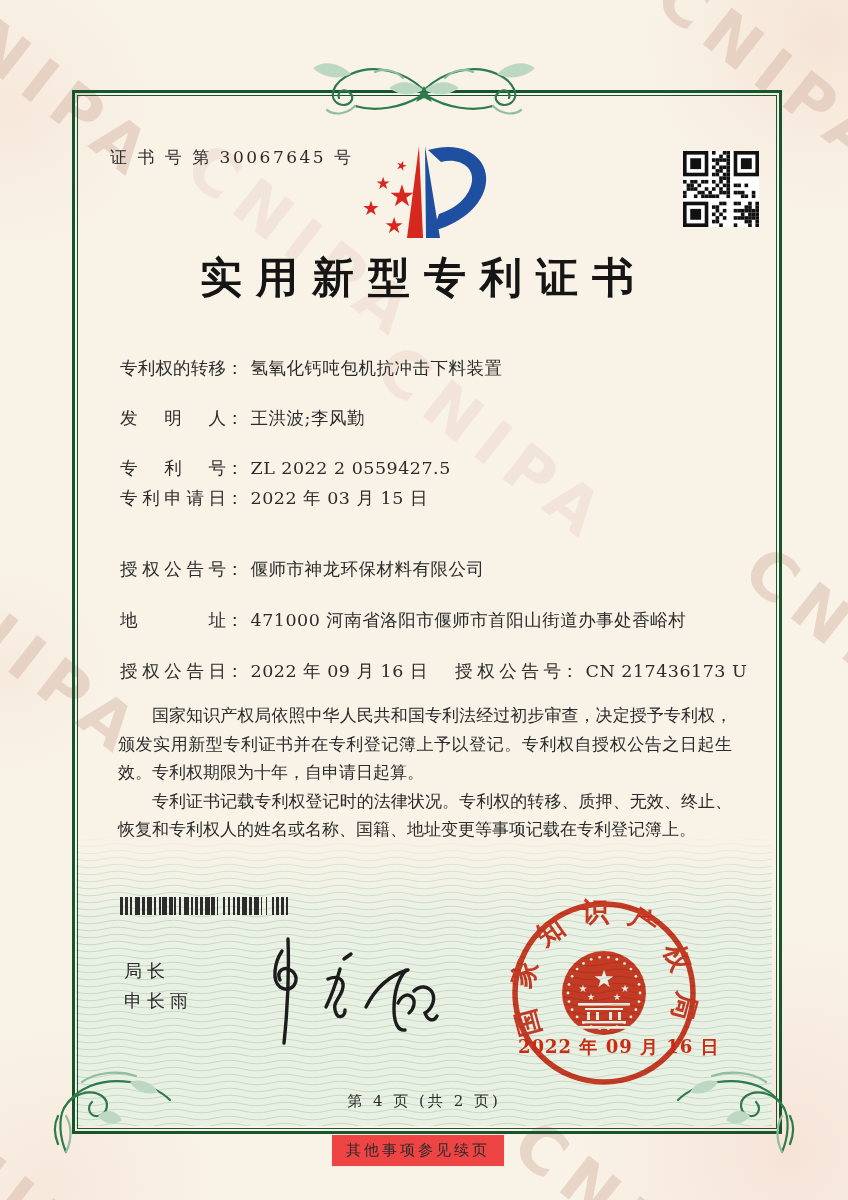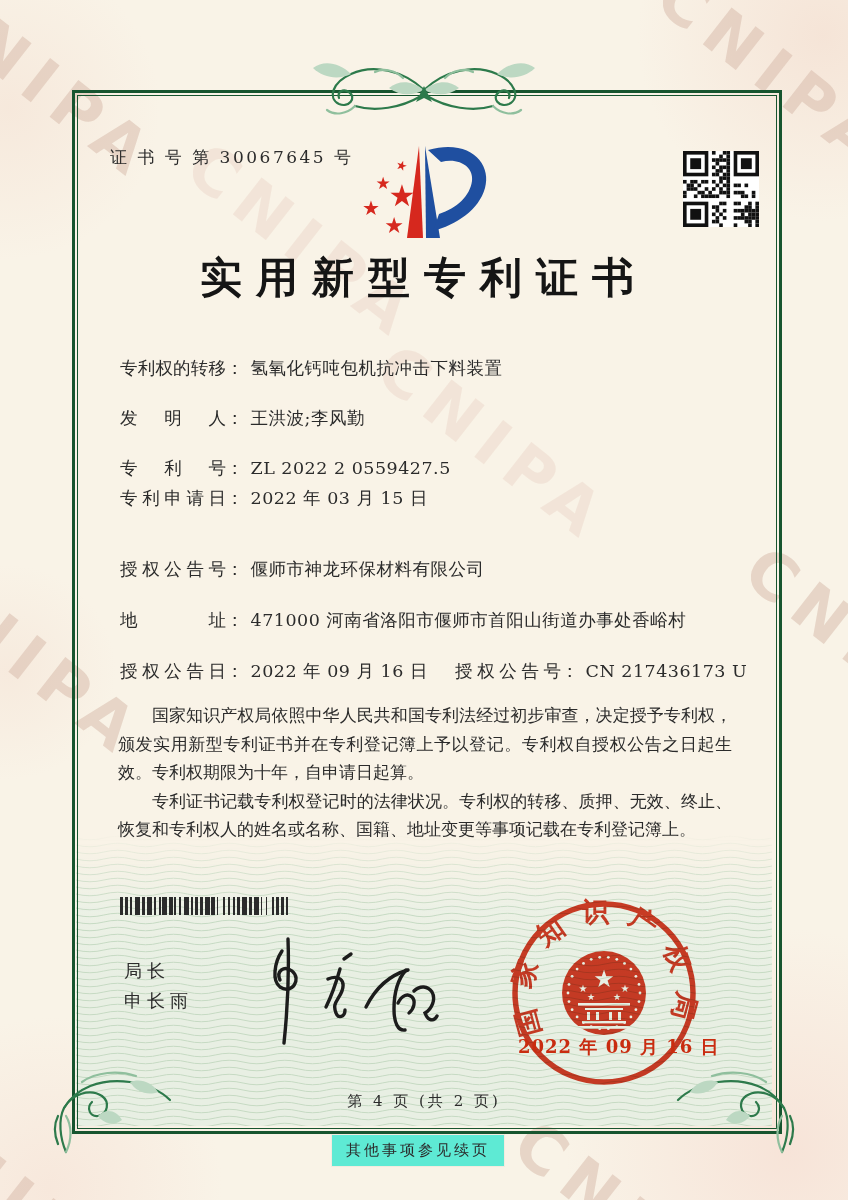--- a/index.html
+++ b/index.html
@@ -42,21 +42,21 @@
   .grant2{position:absolute;left:335px;top:0}
   .paras{position:absolute;left:118px;top:701px;width:614px;font-size:17px;line-height:28.6px;text-align:justify;z-index:4}
   .paras p{margin:0;text-indent:2em}
   .barcode{position:absolute;left:120px;top:897px;width:218px;height:18px;font-size:0;z-index:5;white-space:nowrap;overflow:hidden}
   .dir-label{position:absolute;left:124px;top:959px;font-size:18px;letter-spacing:5px;z-index:5}
   .dir-name{position:absolute;left:124px;top:989px;font-size:18px;letter-spacing:5px;z-index:5}
   .sig{position:absolute;left:248px;top:933px;z-index:5}
   .seal{position:absolute;left:503px;top:897px;z-index:6;mix-blend-mode:multiply;opacity:.94}
   .sealdate{position:absolute;left:518px;top:1035px;width:178px;text-align:center;color:#c92c10;font-size:18px;font-weight:bold;letter-spacing:1px;z-index:7;white-space:nowrap}
   .pageinfo{position:absolute;left:0;right:0;top:1092px;text-align:center;font-size:15px;letter-spacing:3px;z-index:5}
-  .footnote{position:absolute;left:332px;top:1135px;background:#5eead4;padding:6px 14px;font-size:15px;letter-spacing:3px;z-index:5;box-shadow:0 0 0 1px rgba(120,100,80,.05)}
+  .footnote{position:absolute;left:332px;top:1135px;background:#ef4444;padding:6px 14px;font-size:15px;letter-spacing:3px;z-index:5;box-shadow:0 0 0 1px rgba(120,100,80,.05)}
   .orn{position:absolute;z-index:4}
 </style>
 </head>
 <body>
 
 <svg width="0" height="0" style="position:absolute" aria-hidden="true">
   <defs>
     <g id="half-flourish" fill="none" stroke="#2d7a4b" stroke-width="2.2" stroke-linecap="round">
       <path d="M125 34 C104 14 74 8 52 18 C34 26 28 42 40 48 C50 52 58 42 50 36 C44 32 38 36 40 42"></path>
       <path d="M122 40 C102 52 76 56 56 50"></path>

